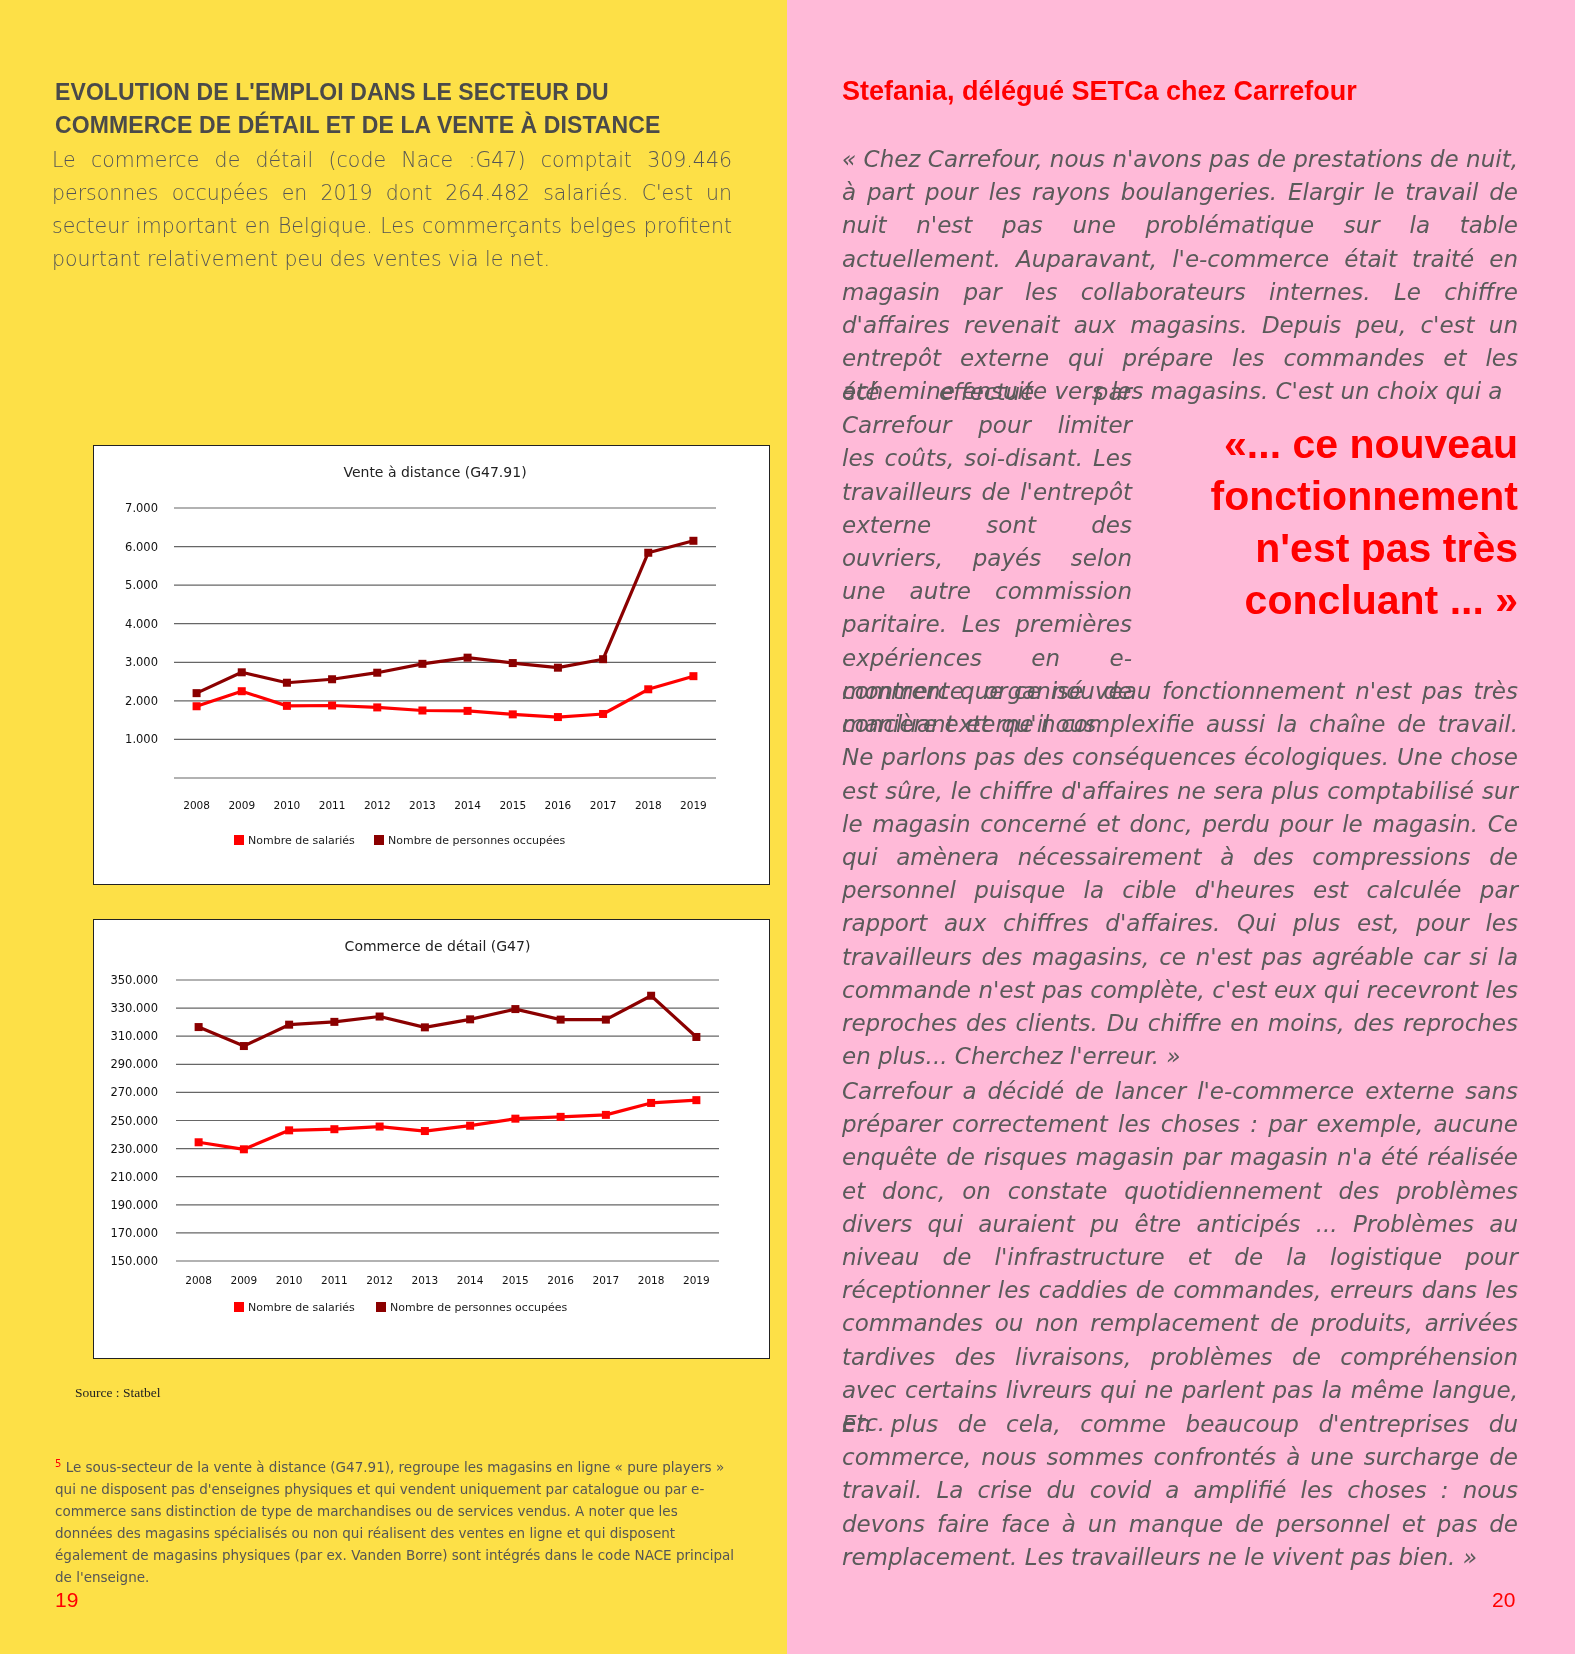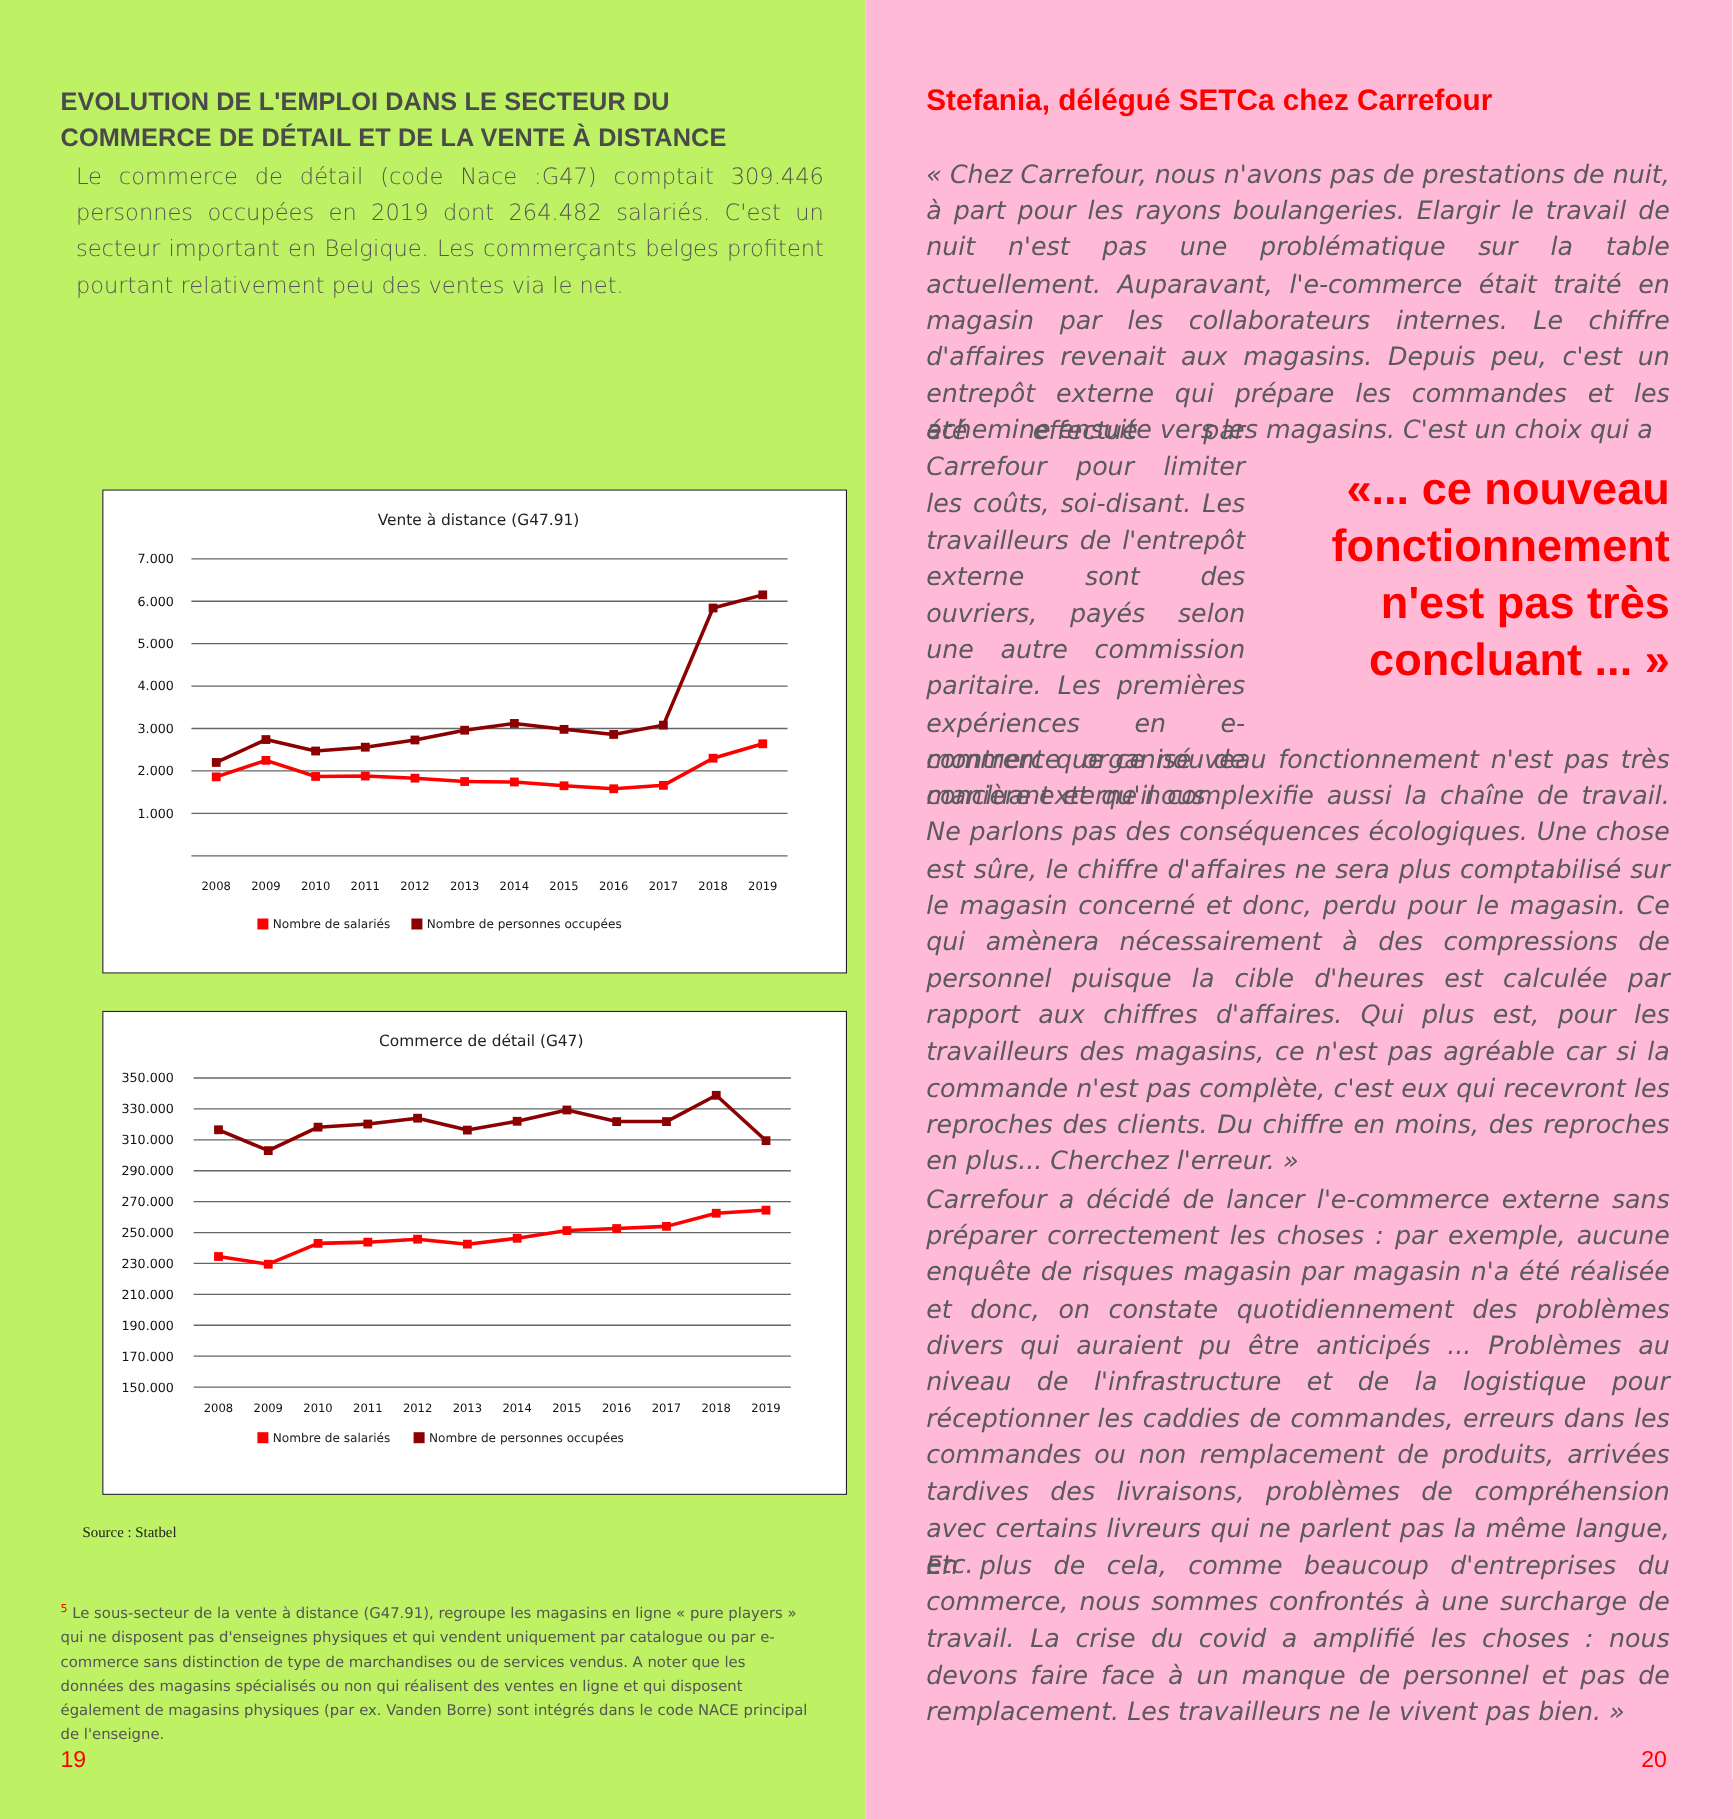--- a/index.html
+++ b/index.html
@@ -1,28 +1,28 @@
 <!DOCTYPE html>
 <html><head>
 <meta charset="utf-8">
 <style>
   * { box-sizing: border-box; margin: 0; padding: 0; }
   html, body { width: 1575px; height: 1654px; background: #ffffff; overflow: hidden; }
   body { position: relative; font-family: "DejaVu Sans", sans-serif; }
 
-  .page-left { position: absolute; left: 0; top: 0; width: 787px; height: 1654px; background: #bef264; }
+  .page-left { position: absolute; left: 0; top: 0; width: 787px; height: 1654px; background: #fde047; }
   .page-right { position: absolute; left: 787px; top: 0; width: 788px; height: 1654px; background: #ffbad8; }
 
   .section-title {
     position: absolute; left: 55px; top: 76px; width: 650px;
     font-family: "Liberation Sans", sans-serif; font-size: 23px; font-weight: bold;
     color: #4a4a4a; line-height: 33px; letter-spacing: 0.1px;
   }
   .intro {
-    position: absolute; left: 69px; top: 144px; width: 680px;
+    position: absolute; left: 52px; top: 144px; width: 680px;
     font-family: "DejaVu Sans", sans-serif; font-size: 20.5px; color: #555;
     line-height: 33px; font-weight: 300; text-align: justify;
   }
   .chart-heading {
     position: absolute; left: 55px; top: 308px; width: 680px;
     font-family: "DejaVu Sans", sans-serif; font-size: 20px; color: #ff0000;
     line-height: 33px; font-weight: bold; text-align: justify;
   }
   .chart-heading sup { font-size: 11px; vertical-align: super; line-height: 0; }
 

